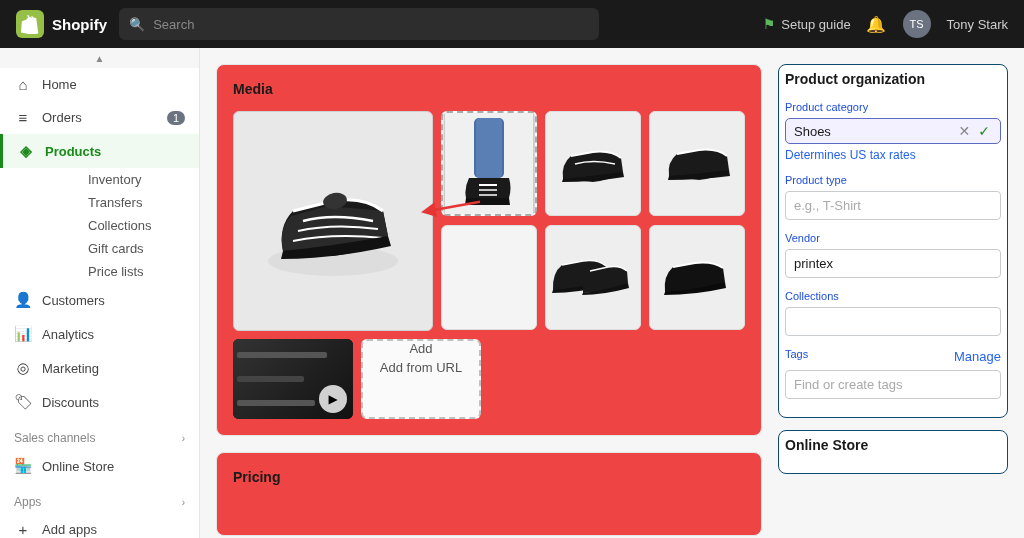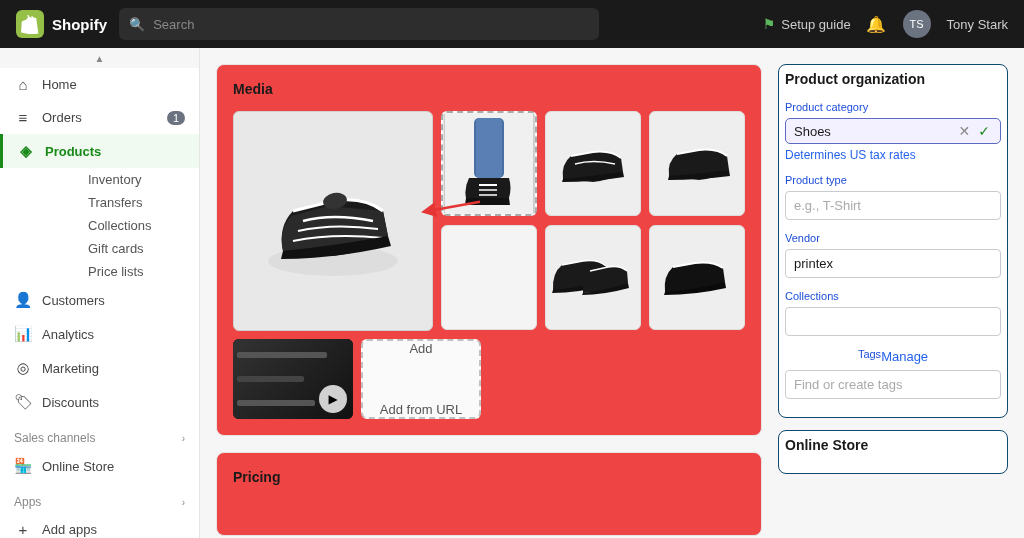--- a/index.html
+++ b/index.html
@@ -37,40 +37,40 @@
     .content-area { flex: 1; overflow-y: auto; padding: 16px; display: flex; gap: 16px; }
 
     
     .main-content { flex: 1; }
     .card { background: #ef4444; border: 1px solid #e5e5e5; border-radius: 8px; padding: 16px; margin-bottom: 16px; }
     .card-title { font-size: 14px; font-weight: 600; color: #1a1a1a; margin-bottom: 14px; }
 
     
     .media-bottom-row { display: flex; gap: 8px; margin-top: 8px; }
     .media-video-thumb { width: 120px; height: 80px; background: #222; border-radius: 6px; display: flex; align-items: center; justify-content: center; position: relative; overflow: hidden; }
-    .media-add-btn { width: 120px; height: 80px; border: 2px dashed #c0c0c0; border-radius: 6px; display: flex; flex-direction: column; align-items: center; justify-content: space-between; gap: 4px; cursor: pointer; background: #fafafa; }
+    .media-add-btn { width: 120px; height: 80px; border: 2px dashed #c0c0c0; border-radius: 6px; display: flex; flex-direction: column; align-items: center; justify-content: flex-start; gap: 4px; cursor: pointer; background: #fafafa; }
     .media-add-btn span { color: #555; font-size: 13px; }
     .media-add-url { color: #2563eb; font-size: 12px; cursor: pointer; }
     .play-icon { width: 28px; height: 28px; background: rgba(255,255,255,0.8); border-radius: 50%; display: flex; align-items: center; justify-content: center; font-size: 12px; }
 
     
     .right-panel { width: 230px; flex-shrink: 0; }
     .panel-card { background: #fff; border: 1px solid #0c4a6e; border-radius: 8px; padding: 6px; margin-bottom: 12px; }
     .panel-title { font-size: 14px; font-weight: 600; color: #1a1a1a; margin-bottom: 14px; }
     .field-label { font-size: 11px; color: #1d4ed8; margin-bottom: 5px; font-weight: 500; }
     .field-input { width: 100%; border: 1px solid #c9cccf; border-radius: 4px; padding: 6px 8px; font-size: 13px; color: #1a1a1a; outline: none; }
     .field-input::placeholder { color: #aaa; }
     .field-group { margin-bottom: 12px; }
     .category-input-wrap { display: flex; align-items: center; border: 1px solid #5c6ac4; border-radius: 5px; background: #f3f0ff; padding: 4px 8px; }
     .category-tag { flex: 1; font-size: 13px; color: #1a1a1a; background: transparent; border: none; outline: none; }
     .category-actions { display: flex; gap: 4px; }
     .cat-btn { background: none; border: none; cursor: pointer; font-size: 14px; color: #888; padding: 0 2px; }
     .cat-btn.confirm { color: #1a8a1a; }
     .tax-hint { font-size: 12px; color: #2563eb; margin-top: 4px; }
-    .tags-row { display: flex; align-items: center; justify-content: center; margin-bottom: 5px; }
+    .tags-row { display: flex; align-items: center; justify-content: space-between; margin-bottom: 5px; }
     .manage-link { color: #2563eb; font-size: 13px; cursor: pointer; }
 
     
     .pricing-title { font-size: 14px; font-weight: 600; color: #1a1a1a; }
   </style>
 </head>
 <body>
 
 <div class="topbar">
   <div class="logo-area">

